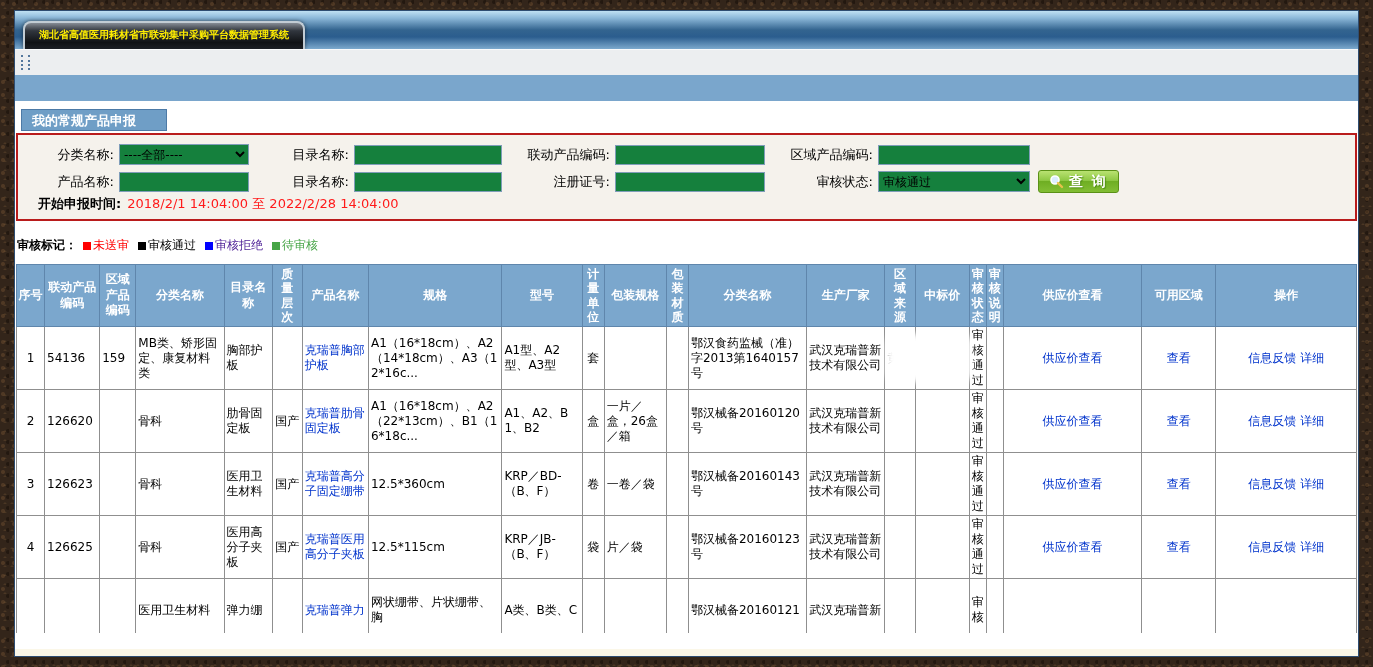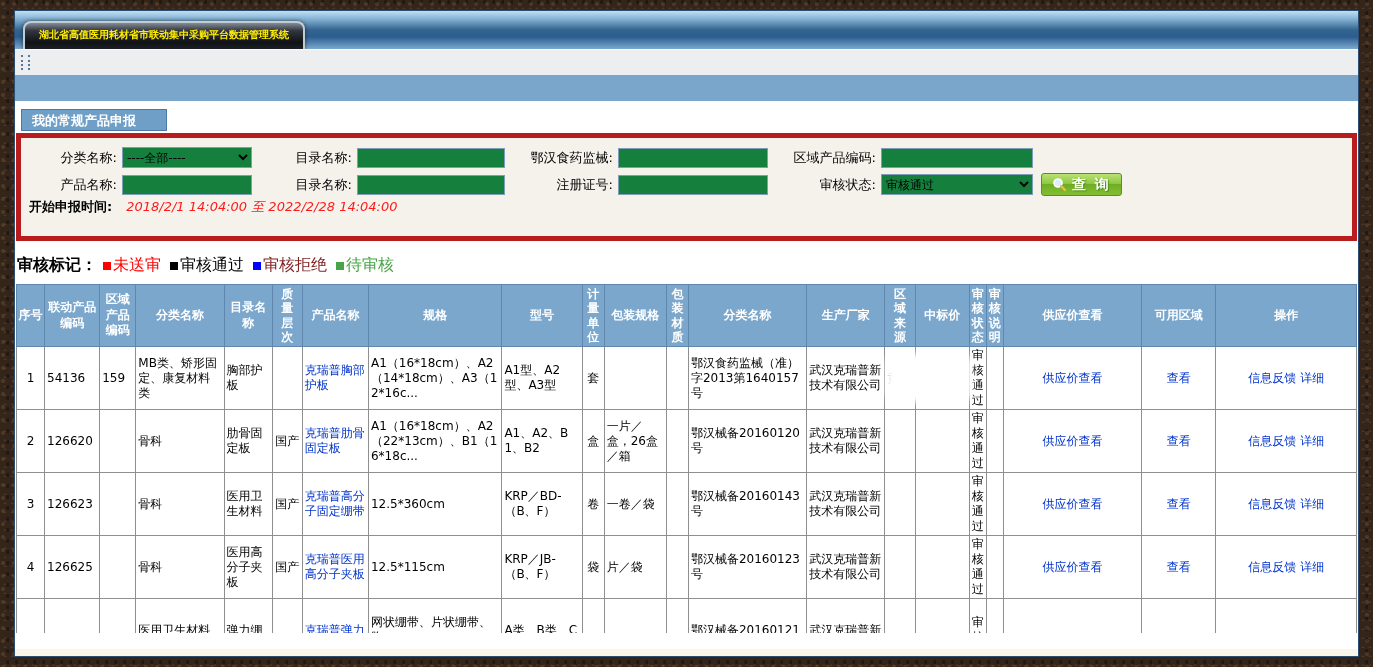--- a/index.html
+++ b/index.html
@@ -28,39 +28,39 @@
   .menu-item{margin-right:32px;cursor:pointer;}
   .graybar{height:25px;background:#eceef0;border-top:1px solid #f9fafb;position:relative;}
   .grip{position:absolute;left:6px;top:5px;width:5px;height:15px;
     border-left:2px dotted #53779d;border-right:2px dotted #53779d;cursor:pointer;}
   .bluebar{height:26px;background:#7aa6cc;}
   
   .content{position:relative;height:532px;background:#fff;overflow:hidden;}
   .sec-tab{margin:8px 0 0 6px;width:146px;height:22px;line-height:22px;
     background:#6f9ec6;border:1px solid #4d7aa6;color:#fff;font-size:13px;
     font-weight:bold;padding-left:10px;box-sizing:border-box;cursor:pointer;}
-  .filter{margin:2px 1px 0 1px;border:5px solid #b91c1c;background:#f5f2ec;
-    height:108px;box-sizing:border-box;padding-top:6px;}
+  .filter{margin:2px 1px 0 1px;border:2px solid #b91c1c;background:#f5f2ec;
+    height:88px;box-sizing:border-box;padding-top:6px;}
   .f-row{display:flex;align-items:center;height:27px;}
   .f-label{text-align:right;padding-right:5px;font-size:13px;color:#000;}
   .lb0{width:96px}.lb1{width:100px}.lb2{width:108px}.lb3{width:108px}
   .f-ctl{height:20px;box-sizing:border-box;border:1px solid #7f9db9;background:#15803d;
     font-size:12px;font-family:inherit;padding:1px 3px;}
   select.f-ctl{height:21px;padding:0;}
   .ct0{width:130px}.ct1{width:148px}.ct2{width:150px}.ct3{width:152px}
   .btn-search{margin-left:8px;display:inline-flex;align-items:center;gap:5px;
     height:23px;padding:0 10px;border:1px solid #5a9117;border-radius:3px;cursor:pointer;
     background:linear-gradient(180deg,#b9e272 0%,#8fc844 45%,#6fae23 50%,#82be34 100%);
     color:#fff;font-size:14px;font-weight:bold;text-shadow:1px 1px 1px #4e8c12;
     font-family:inherit;letter-spacing:2px;}
-  .time-row{height:18px;display:flex;align-items:flex-start;padding-left:8px;font-size:13px;}
+  .time-row{height:18px;display:flex;align-items:flex-start;padding-left:20px;font-size:13px;}
   .time-label{font-weight:bold;color:#000;}
-  .time-value{color:#ff1a1a;margin-left:14px;font-style:italic;}
-  
-  .legend{margin:16px 0 0 2px;height:17px;display:flex;align-items:center;font-size:16px;}
+  .time-value{color:#ff1a1a;margin-left:6px;}
+  
+  .legend{margin:16px 0 0 2px;height:17px;display:flex;align-items:center;font-size:12px;}
   .legend-label{font-weight:bold;color:#000;margin-right:6px;}
   .legend-item{display:inline-flex;align-items:center;margin-right:9px;}
   .legend-sq{width:8px;height:8px;display:inline-block;margin-right:2px;}
   
   .grid{margin:10px 0 0 1px;border-collapse:collapse;table-layout:fixed;width:1341px;}
   .grid th{background:#7ba7cd;color:#fff;font-size:12px;font-weight:bold;
     border:1px solid #5f86ac;padding:1px;text-align:center;vertical-align:middle;
     word-break:break-all;line-height:1.3;}
   .grid thead tr{height:62px;}
   .grid tbody tr{height:63px;background:#fff;}
@@ -98,21 +98,21 @@
         <span>我的常规产品申报</span>
       </div>
 
       <div class="filter">
         <div id="filter-rows">
             <div class="f-row">
               <span class="f-label lb0">分类名称:</span>
               <select class="f-ctl ct0"><option>----全部----</option></select>
               <span class="f-label lb1">目录名称:</span>
               <input class="f-ctl ct1" type="text" style="">
-              <span class="f-label lb2">鄂汉食药监械:</span>
+              <span class="f-label lb2">联动产品编码:</span>
               <input class="f-ctl ct2" type="text" style="">
               <span class="f-label lb3">区域产品编码:</span>
               <input class="f-ctl ct3" type="text" style="">
             </div>
             <div class="f-row">
               <span class="f-label lb0">产品名称:</span>
               <input class="f-ctl ct0" type="text" style="">
               <span class="f-label lb1">目录名称:</span>
               <input class="f-ctl ct1" type="text" style="">
               <span class="f-label lb2">注册证号:</span>
@@ -137,21 +137,21 @@
       <div class="legend">
         <span class="legend-label">审核标记：</span>
         <span id="legend-items"><span class="legend-item">
               <span class="legend-sq" style="background: rgb(255, 0, 0);"></span>
               <span style="color: rgb(255, 0, 0);">未送审</span>
             </span><span class="legend-item">
               <span class="legend-sq" style="background: rgb(0, 0, 0);"></span>
               <span style="color: rgb(0, 0, 0);">审核通过</span>
             </span><span class="legend-item">
               <span class="legend-sq" style="background: rgb(0, 0, 255);"></span>
-              <span style="color: #7f1d1d;">审核拒绝</span>
+              <span style="color: #4c1d95;">审核拒绝</span>
             </span><span class="legend-item">
               <span class="legend-sq" style="background: rgb(70, 165, 70);"></span>
               <span style="color: rgb(70, 165, 70);">待审核</span>
             </span></span>
       </div>
 
       <table class="grid">
         <colgroup id="grid-cols">
             <col style="width: 28px;">
             <col style="width: 55px;">

